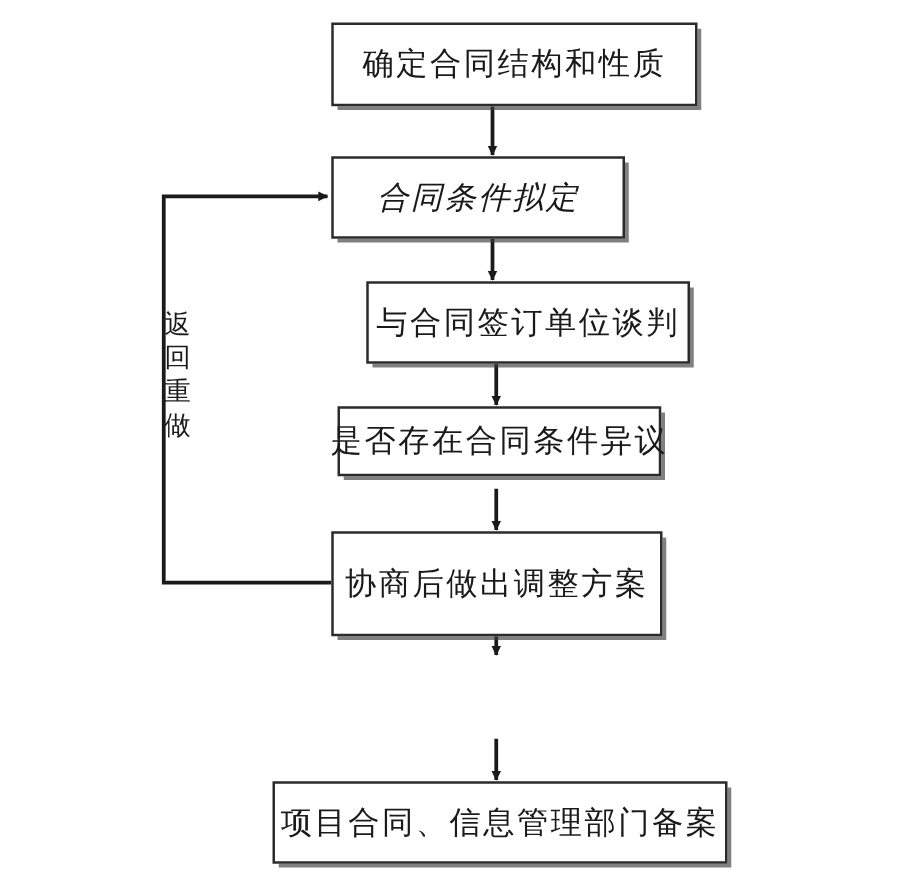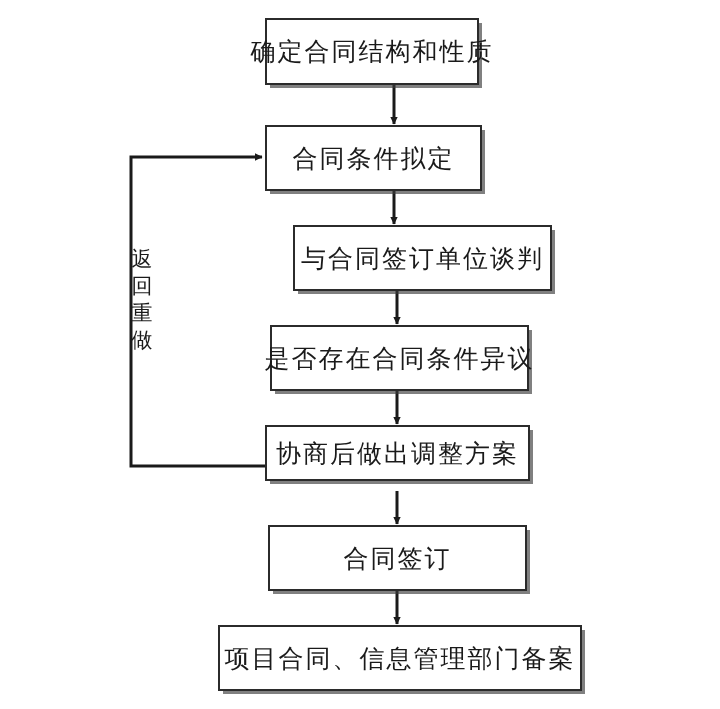--- a/index.html
+++ b/index.html
@@ -79,43 +79,40 @@
 
     <line x1="397" y1="391" x2="397" y2="424" stroke="#1a1a1a" stroke-width="3" marker-end="url(#arrowhead)"></line>
 
     <line x1="397" y1="491" x2="397" y2="524" stroke="#1a1a1a" stroke-width="3" marker-end="url(#arrowhead)"></line>
 
     <line x1="397" y1="591" x2="397" y2="624" stroke="#1a1a1a" stroke-width="3" marker-end="url(#arrowhead)"></line>
 
     <path d="M265,466 L131,466 L131,157 L262,157" fill="none" stroke="#1a1a1a" stroke-width="3" marker-end="url(#arrowhead)"></path>
   </svg>
 
-  <div class="node" style="left:265px; top:18px; width:214px; height:67px;">
+  <div class="node" style="left:265px; top:18px; width:293px; height:67px;">
     <span class="node-label">确定合同结构和性质</span>
   </div>
 
-  <div class="node" style="left:265px; top:125px; width:217px; height:66px;">
+  <div class="node" style="left:265px; top:125px; width:235px; height:66px;font-style:italic;">
     <span class="node-label">合同条件拟定</span>
   </div>
 
   <div class="node" style="left:265px; top:225px; width:259px; height:66px;margin-left:28px;">
     <span class="node-label">与合同签订单位谈判</span>
   </div>
 
-  <div class="node" style="left:270px; top:325px; width:259px; height:66px;">
+  <div class="node" style="left:270px; top:325px; width:259px; height:56px;">
     <span class="node-label">是否存在合同条件异议</span>
   </div>
 
-  <div class="node" style="left:265px; top:425px; width:265px; height:56px;">
+  <div class="node" style="left:265px; top:425px; width:265px; height:84px;">
     <span class="node-label">协商后做出调整方案</span>
   </div>
 
-  <div class="node" style="left:268px; top:525px; width:259px; height:66px;">
-    <span class="node-label">合同签订</span>
-  </div>
 
   <div class="node" style="left:218px; top:625px; width:364px; height:66px;">
     <span class="node-label">项目合同、信息管理部门备案</span>
   </div>
 
   <div class="loop-label" style="left:125px; top:235px; width:34px; height:130px;">
     <span>返</span>
     <span>回</span>
     <span>重</span>
     <span>做</span>

